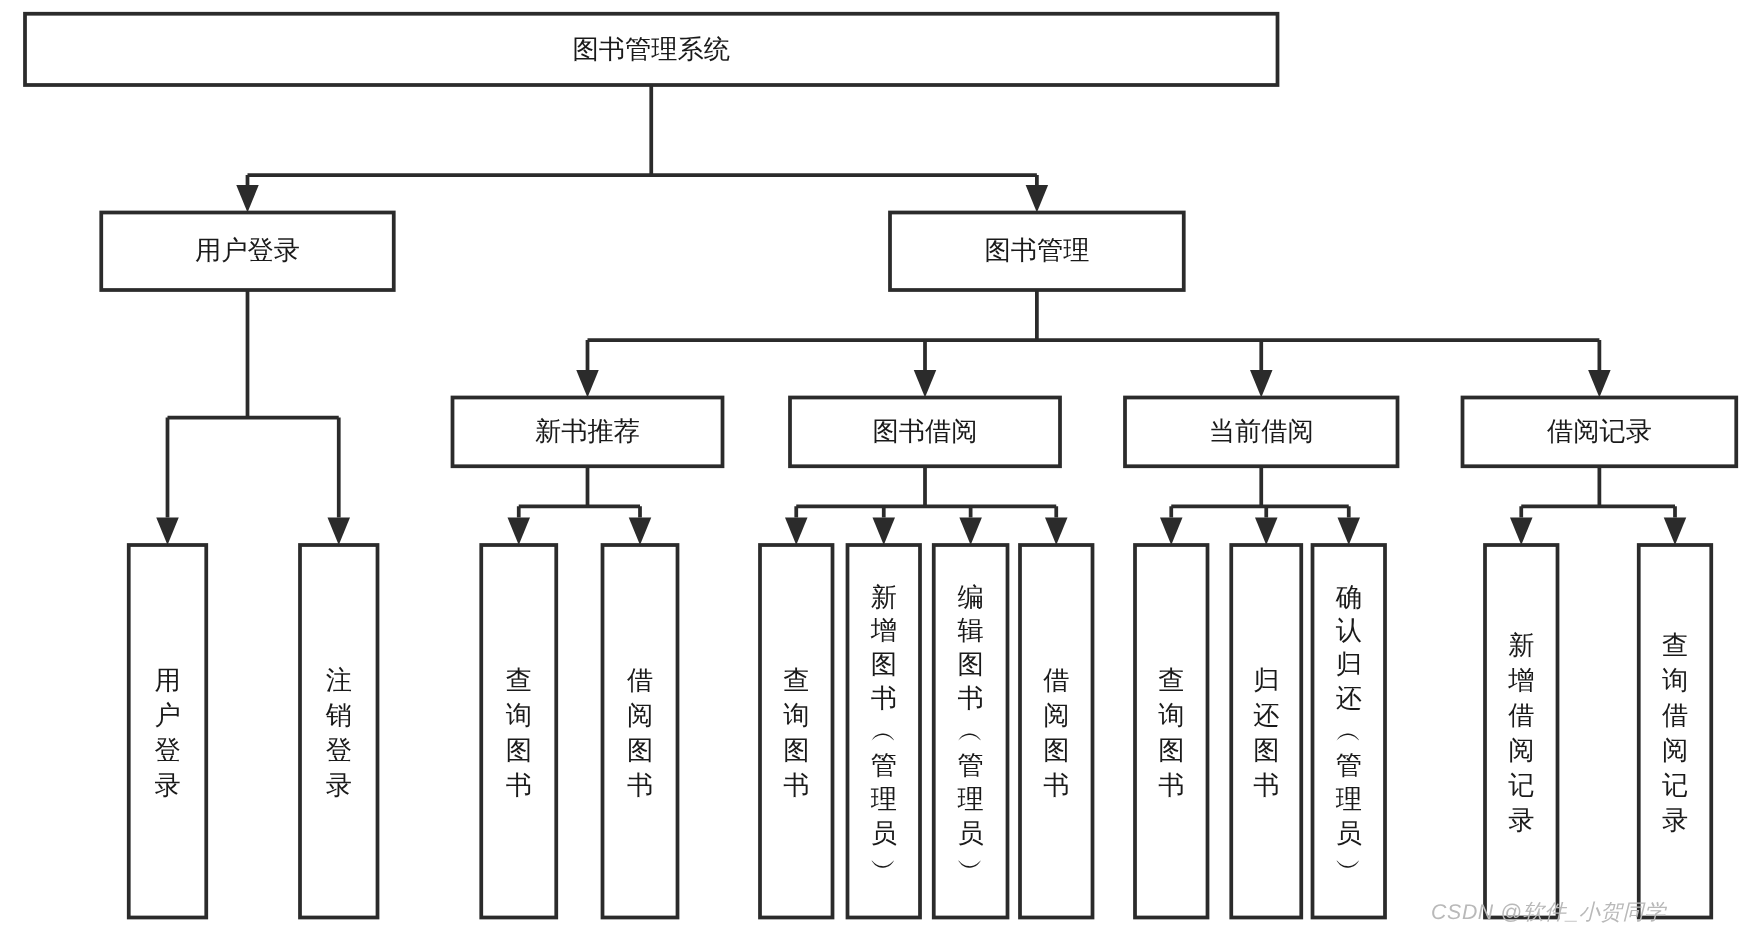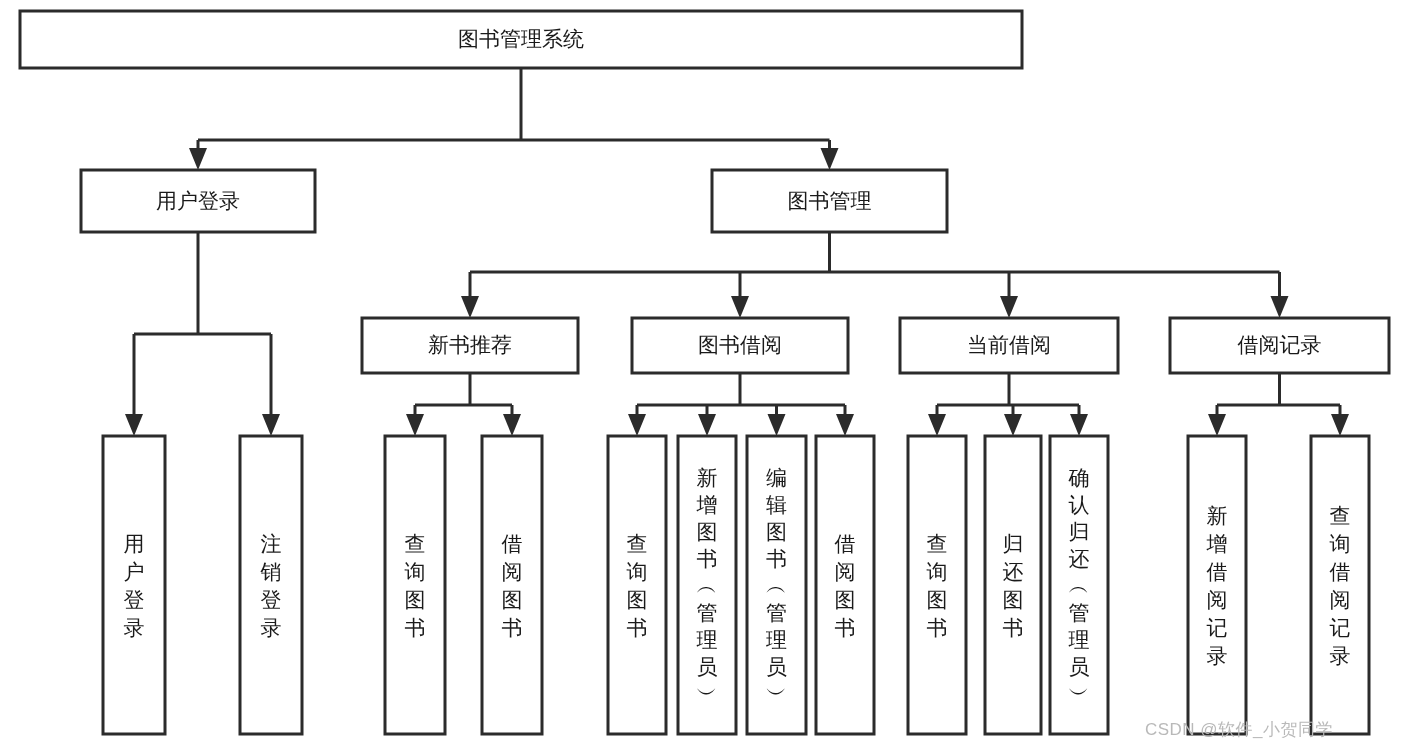--- a/index.html
+++ b/index.html
@@ -58,20 +58,21 @@
   .watermark {
     position: absolute;
     right: 10px;
     bottom: 6px;
     font-family: "Liberation Sans", "DejaVu Sans", sans-serif;
     font-size: 17px;
     color: #b9b9b9;
     white-space: nowrap;
     letter-spacing: 0.5px;
     user-select: none;
+    font-style: italic;
   }
 </style>
 </head>
 <body>
 
 <div id="diagram-root">
   <svg id="flow-svg" viewBox="0 0 1405 747">
     <g id="connectors-layer">
         <line x1="521" y1="68" x2="521" y2="140" class="connector"></line>
         <line x1="198" y1="140" x2="829.5" y2="140" class="connector"></line>

